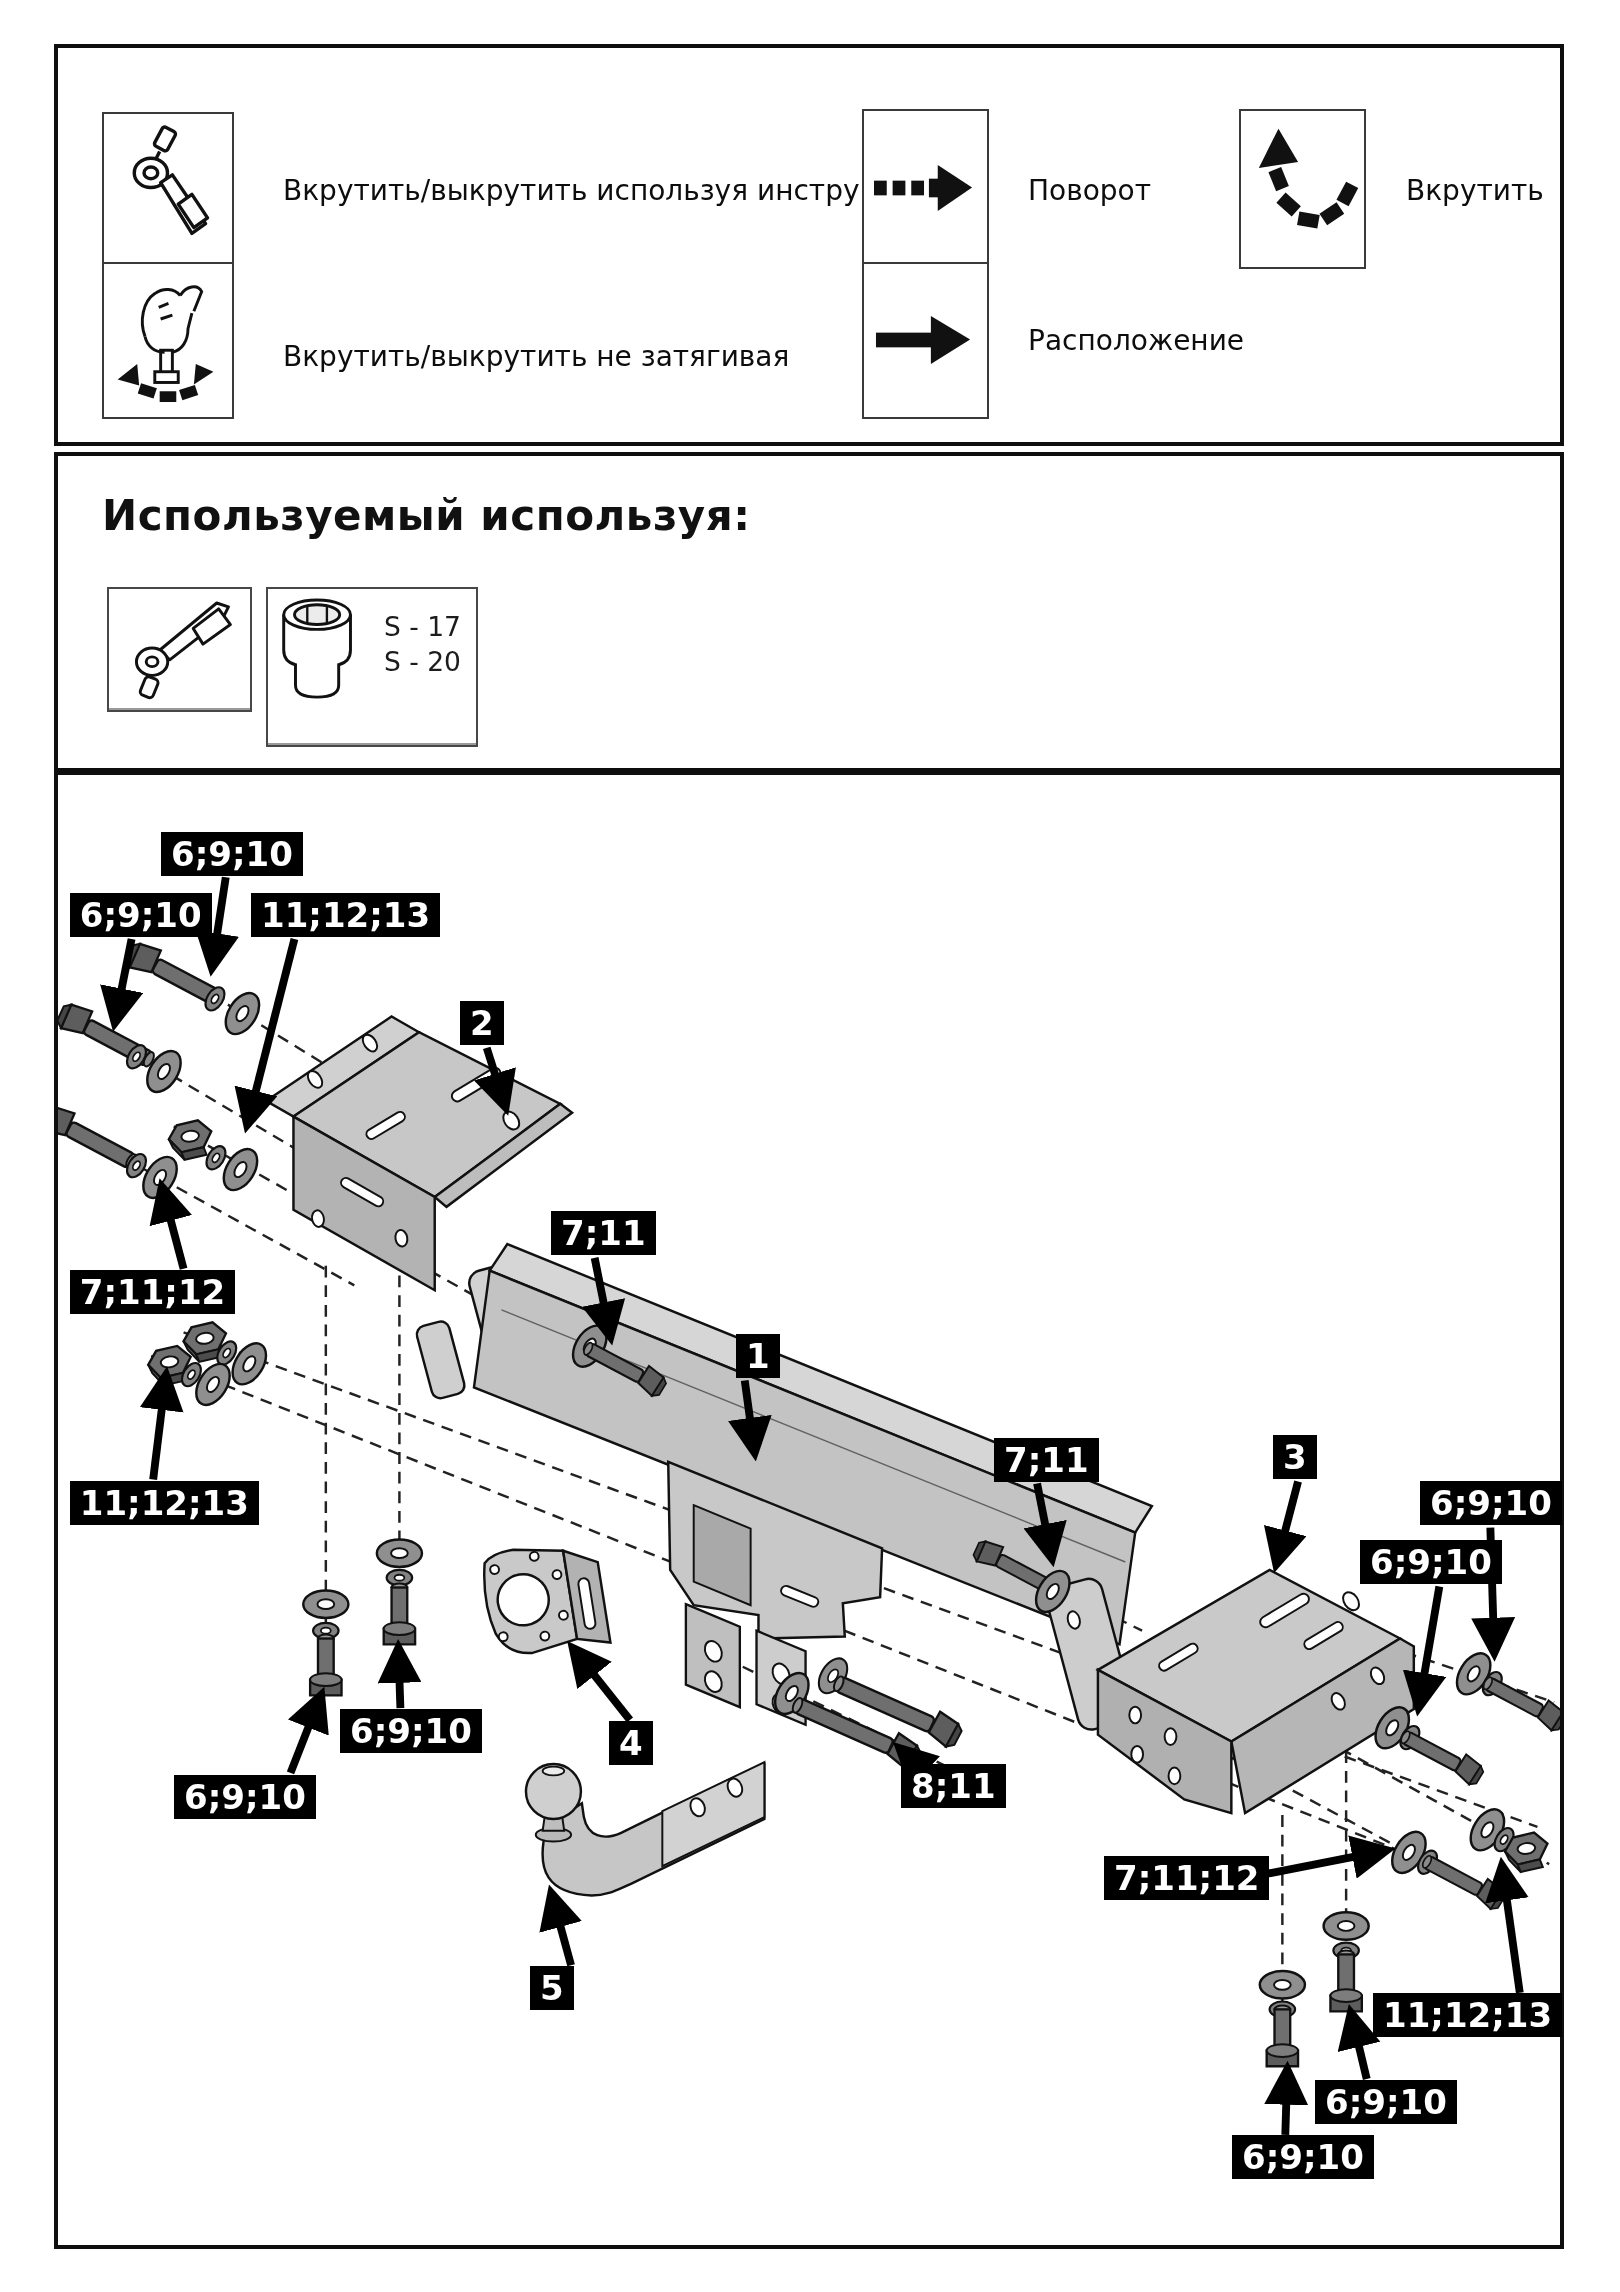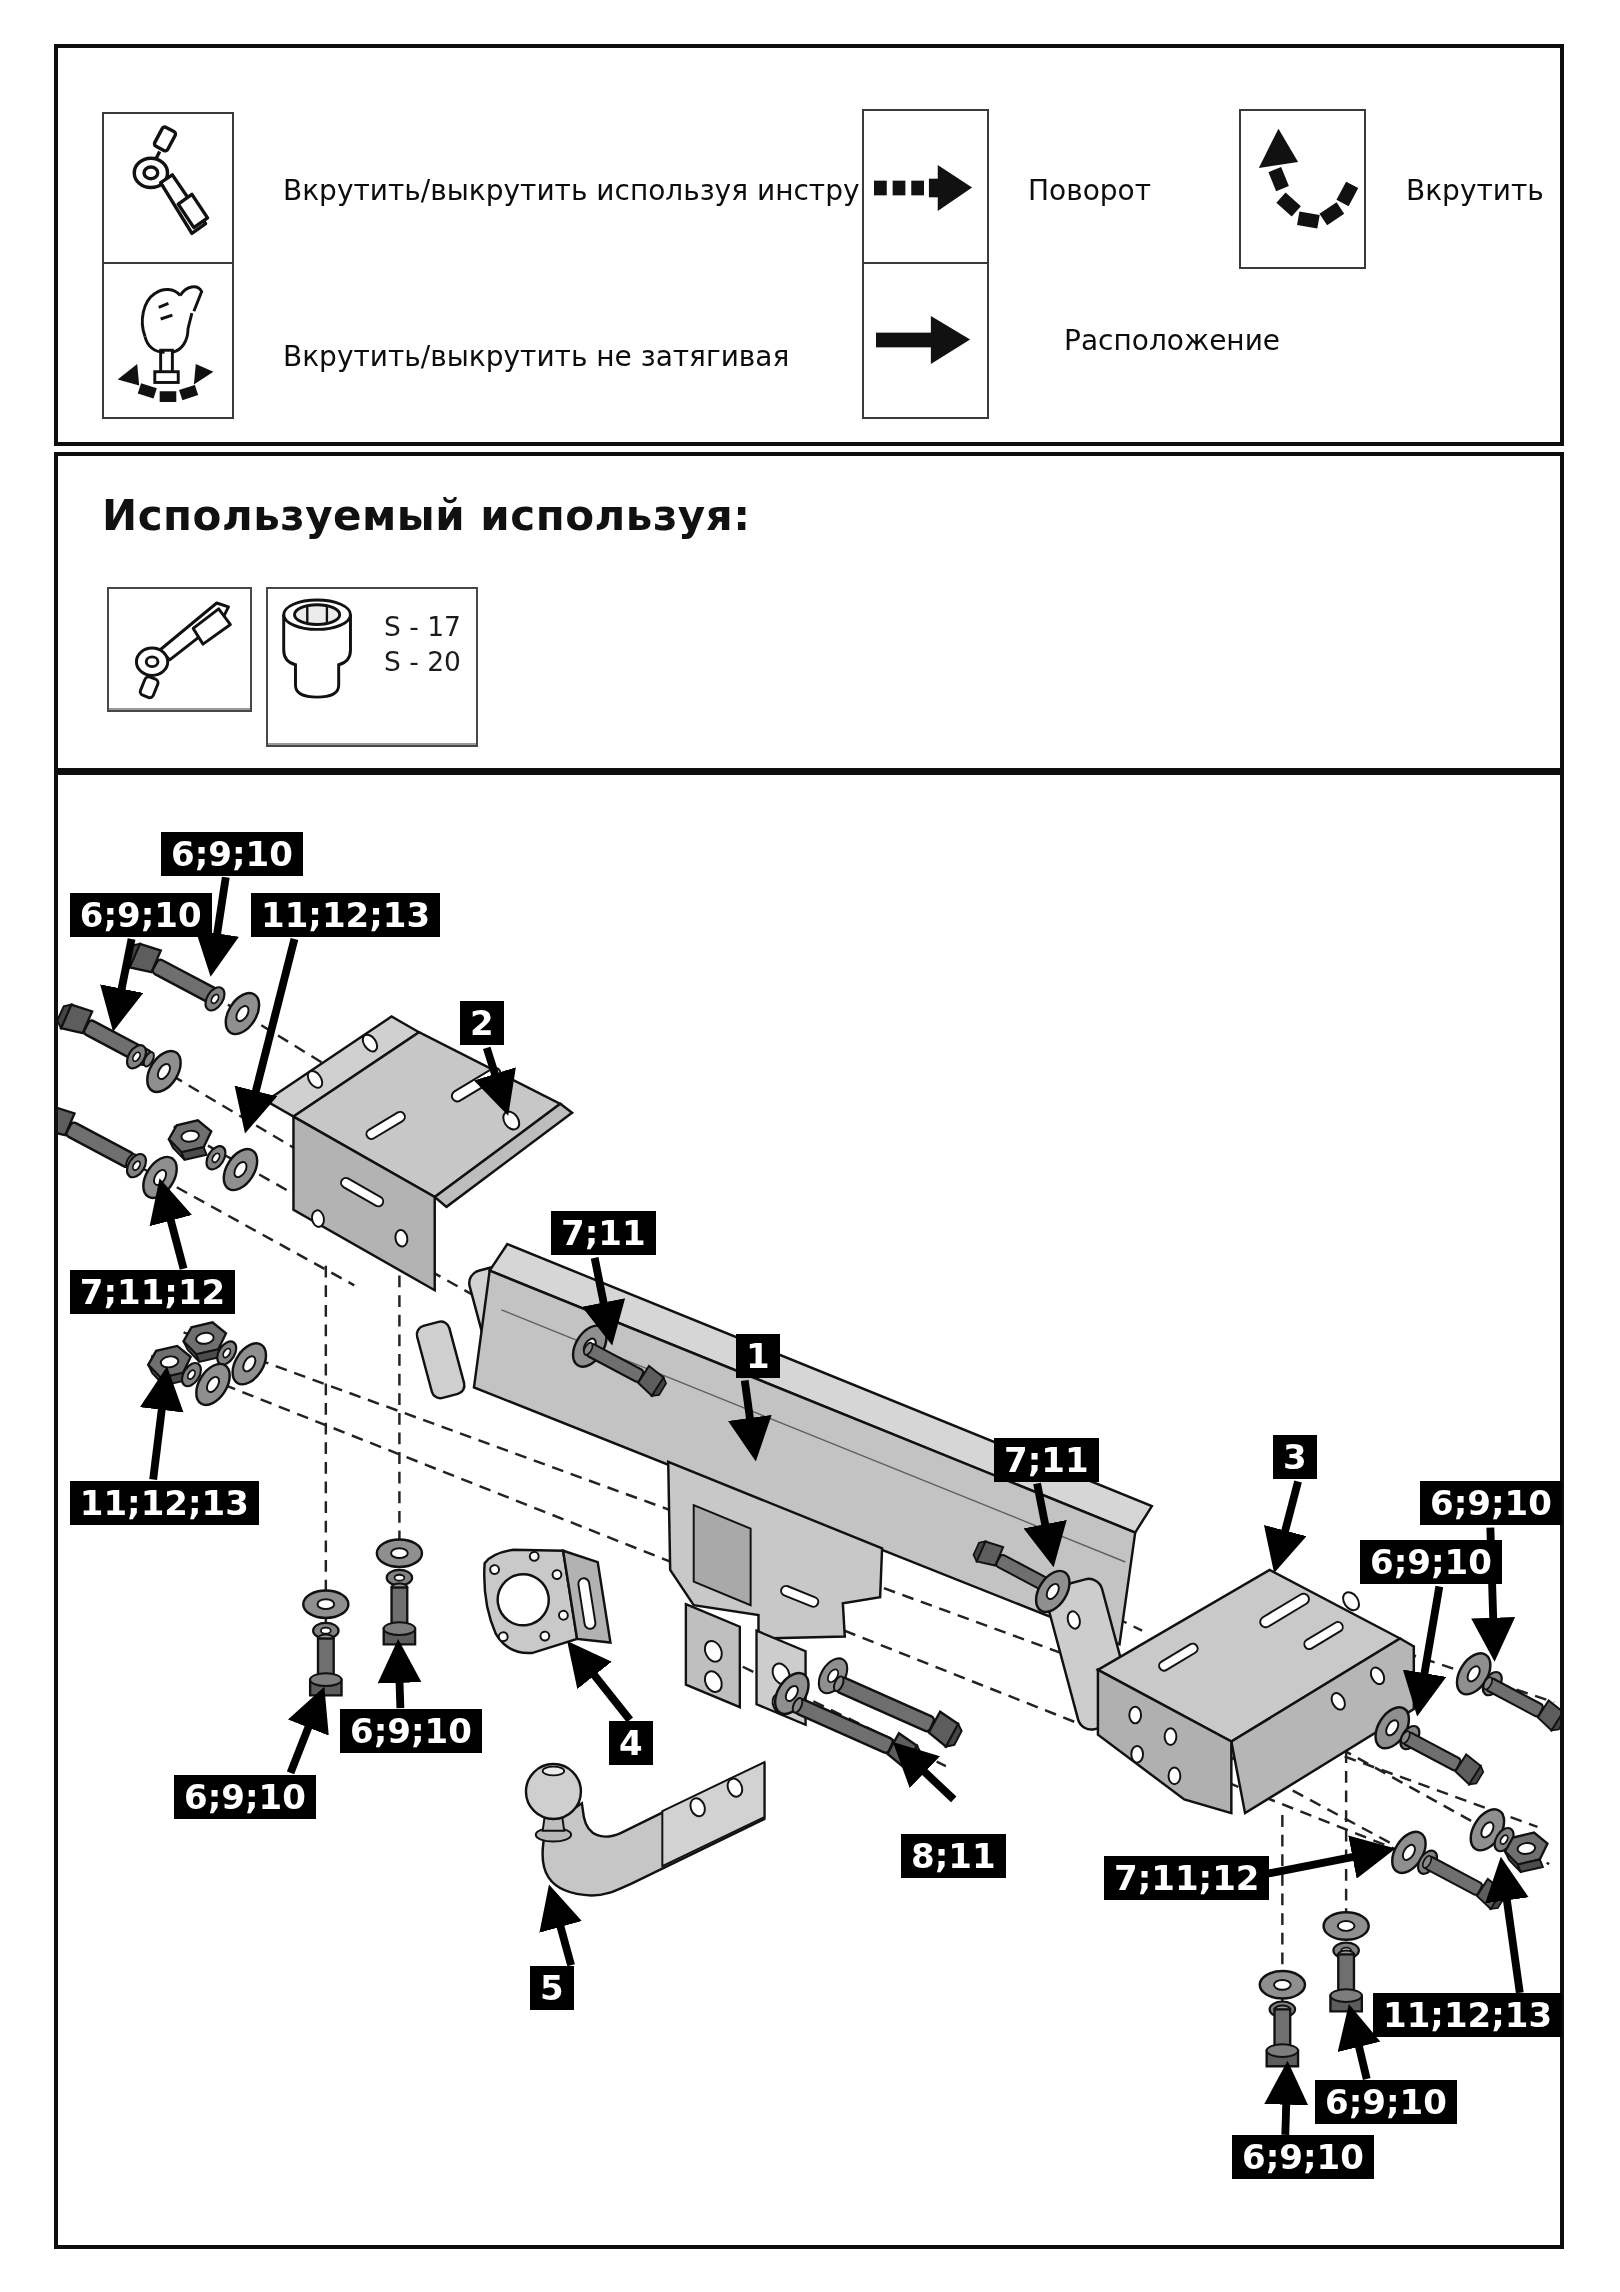--- a/index.html
+++ b/index.html
@@ -102,21 +102,21 @@
     <span class="legend-label" style="left:225px;top:308px;">Вкрутить/выкрутить не затягивая</span>
 
     <div class="icon-box" style="left:804px;top:214px;width:127px;height:157px;">
       <svg width="122" height="151" viewBox="0 0 124 154">
         <g fill="#111">
           <rect x="12" y="70" width="58" height="15"></rect>
           <polygon points="68,53 68,102 108,77"></polygon>
         </g>
       </svg>
     </div>
-    <span class="legend-label" style="left:970px;top:292px;margin-left:36px;">Расположение</span>
+    <span class="legend-label" style="left:970px;top:292px;">Расположение</span>
   </section>
 
   <section class="panel" id="tools-panel">
     <h1 class="tools-heading">Используемый используя:</h1>
 
     <div class="tool-box" style="left:49px;top:131px;width:145px;height:125px;">
       <svg width="141" height="122" viewBox="0 0 144 124">
         <g fill="none" stroke="#111" stroke-width="3" stroke-linejoin="round">
           <polygon points="52,62 62,72 116,30 122,18 110,14" fill="#fff"></polygon>
           <polygon points="86,40 112,20 124,36 96,56" fill="#fff"></polygon>
@@ -382,21 +382,21 @@
     <div class="badge" style="left:402px;top:226px;">2</div>
     <div class="badge" style="left:11.8px;top:495px;">7;11;12</div>
     <div class="badge" style="left:11.8px;top:706px;">11;12;13</div>
     <div class="badge" style="left:493px;top:436px;">7;11</div>
     <div class="badge" style="left:678px;top:559px;">1</div>
     <div class="badge" style="left:936px;top:663px;">7;11</div>
     <div class="badge" style="left:1215px;top:660px;">3</div>
     <div class="badge" style="left:1362px;top:706px;">6;9;10</div>
     <div class="badge" style="left:1302px;top:765px;">6;9;10</div>
     <div class="badge" style="left:551px;top:946px;">4</div>
-    <div class="badge" style="left:843px;top:1059px;">8;11</div>
+    <div class="badge" style="left:843px;top:989px;">8;11</div>
     <div class="badge" style="left:472px;top:1191px;">5</div>
     <div class="badge" style="left:282px;top:934px;">6;9;10</div>
     <div class="badge" style="left:116px;top:1000px;">6;9;10</div>
     <div class="badge" style="left:1046px;top:1081px;">7;11;12</div>
     <div class="badge" style="left:1315px;top:1218px;">11;12;13</div>
     <div class="badge" style="left:1257px;top:1305px;">6;9;10</div>
     <div class="badge" style="left:1174px;top:1360px;">6;9;10</div>
   </section>
 </div>
 

